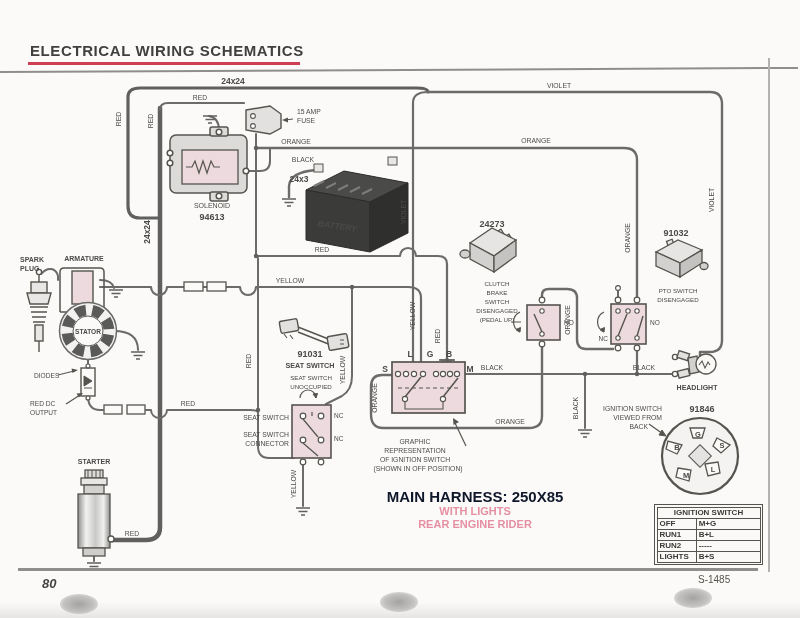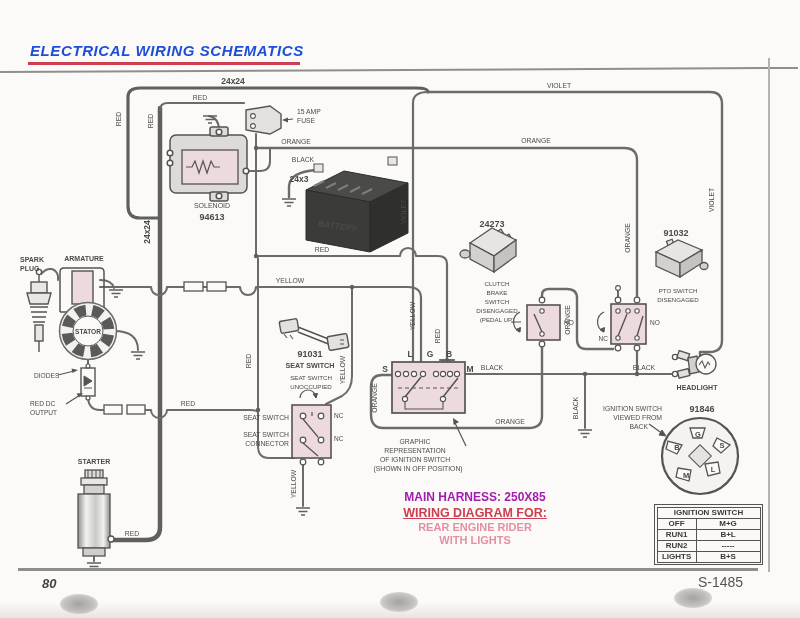--- a/index.html
+++ b/index.html
@@ -1,38 +1,38 @@
 <!DOCTYPE html>
 <html><head>
 <meta charset="utf-8">
 <style>
   html,body{margin:0;padding:0;}
   body{width:800px;height:618px;position:relative;background:#fbfaf8;overflow:hidden;
        font-family:"Liberation Sans",sans-serif;}
   .abs{position:absolute;}
-  .title{left:30px;top:42px;font-size:15px;font-weight:bold;font-style:italic;
-         letter-spacing:.6px;color:#1d4ed8;}
+  .title{left:30px;top:42px;font-size:15px;font-weight:bold;
+         letter-spacing:.6px;color:#404040;}
   .title-underline{left:28px;top:62px;width:272px;height:2.5px;background:#cc3e52;}
   .top-rule{left:0px;top:69px;width:798px;height:2px;background:#8e8e8c;transform:rotate(-0.3deg);}
   .right-edge{left:768px;top:58px;width:2px;height:514px;background:#b3b2b0;}
   svg.diagram{position:absolute;left:0;top:0;}
   svg text{font-family:"Liberation Sans",sans-serif;fill:#4a4a48;}
   .red-block{left:365px;top:489px;width:220px;text-align:center;}
-  .red-block .rb1{font-size:12px;font-weight:bold;color:#a21caf;line-height:16px;}
+  .red-block .rb1{font-size:15px;font-weight:bold;color:#0f172a;line-height:16px;}
   .red-block .rb2{font-size:12.5px;font-weight:bold;color:#cc3e52;text-decoration:underline;line-height:16px;}
   .red-block .rb3{font-size:11px;color:#e590a2;font-weight:bold;line-height:13px;}
   .ign-table{left:654px;top:504px;width:104px;border:1.5px solid #55544f;padding:1.5px;background:#faf9f7;}
   .ign-table table{width:100%;border-collapse:collapse;}
   .ign-table th,.ign-table td{border:1px solid #55544f;font-size:8px;font-weight:bold;
-      color:#3a3a38;padding:0 2px;height:10px;text-align:center;}
+      color:#3a3a38;padding:0 2px;height:10px;text-align:left;}
   .ign-table th{text-align:center;}
   .ign-table td.cpos{width:38%;}
   .footer-rule{left:18px;top:568px;width:740px;height:3px;background:#8e8e8c;}
   .page-num{left:42px;top:576px;font-size:13px;font-weight:bold;font-style:italic;color:#444442;}
-  .doc-code{left:698px;top:574px;font-size:14px;color:#55544f;}
+  .doc-code{left:698px;top:574px;font-size:10px;color:#55544f;}
   .blob{width:38px;height:20px;border-radius:50%;
         background:radial-gradient(ellipse at center,#8e8d8b 0%,#b5b4b2 55%,rgba(230,229,227,0) 100%);opacity:.8;}
   .bottom-shade{left:0;top:602px;width:800px;height:16px;
         background:linear-gradient(#fbfaf8,#e6e5e3);}
 </style>
 </head>
 <body>
 
 <div class="abs title">ELECTRICAL WIRING SCHEMATICS</div>
 <div class="abs title-underline"></div>
@@ -402,23 +402,22 @@
     <text x="698" y="437" text-anchor="middle" font-size="7.5" font-weight="bold">G</text>
     <text x="677" y="450" text-anchor="middle" font-size="7.5" font-weight="bold">B</text>
     <text x="722" y="448" text-anchor="middle" font-size="7.5" font-weight="bold">S</text>
     <text x="686" y="478" text-anchor="middle" font-size="7.5" font-weight="bold">M</text>
     <text x="713" y="472" text-anchor="middle" font-size="7.5" font-weight="bold">L</text>
   </g>
 </svg>
 
 <div class="abs red-block">
   <div class="rb1">MAIN HARNESS: 250X85</div>
-  <div class="rb2">WIRING DIAGRAM FOR:</div>
+  <div class="rb3">WITH LIGHTS</div>
   <div class="rb3">REAR ENGINE RIDER</div>
-  <div class="rb3">WITH LIGHTS</div>
 </div>
 
 <div class="abs ign-table">
   <table>
     <tbody>
         <tr>
           <th colspan="2">IGNITION SWITCH</th>
         </tr>
     <tr>
       <td class="cpos">OFF</td>

